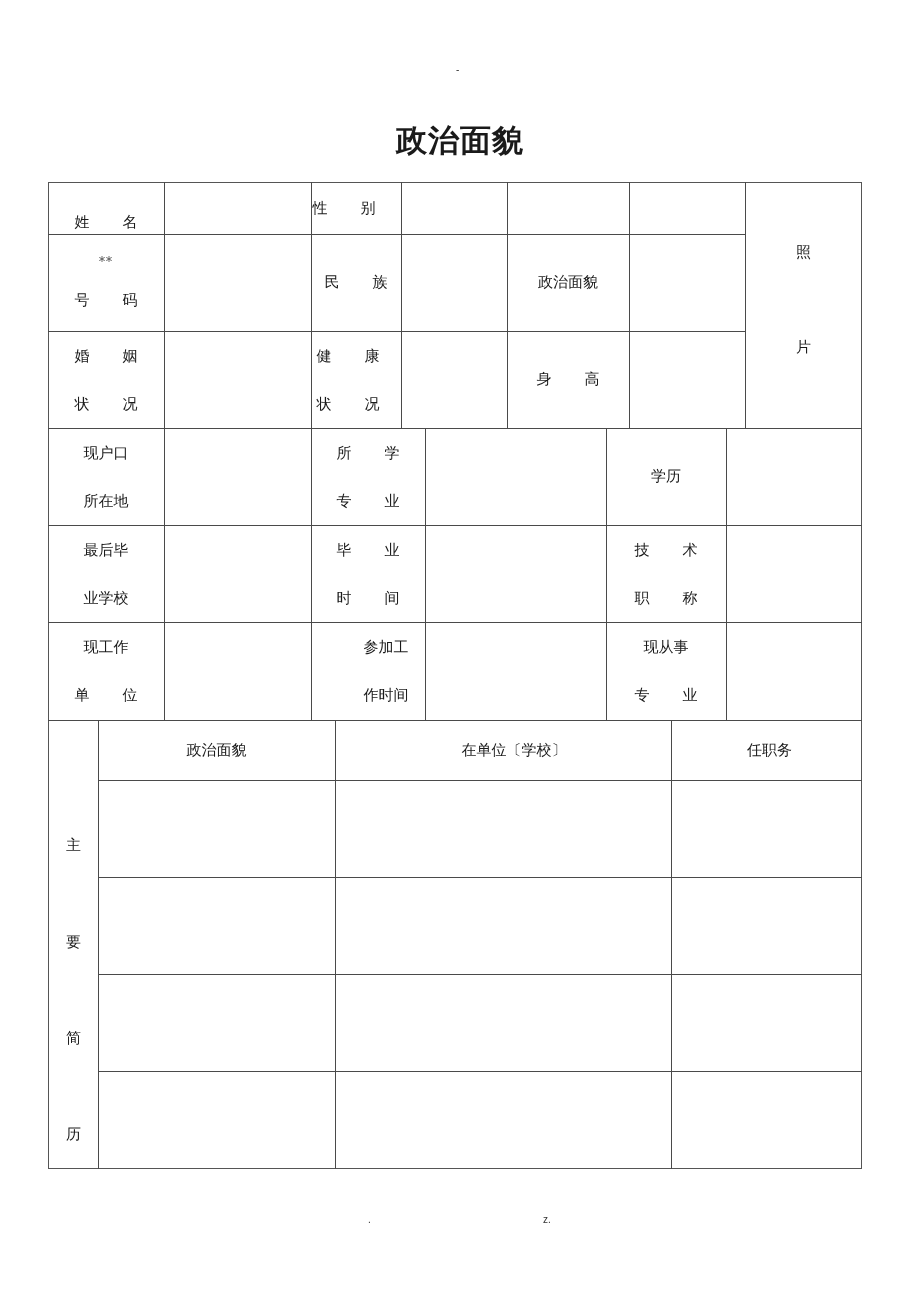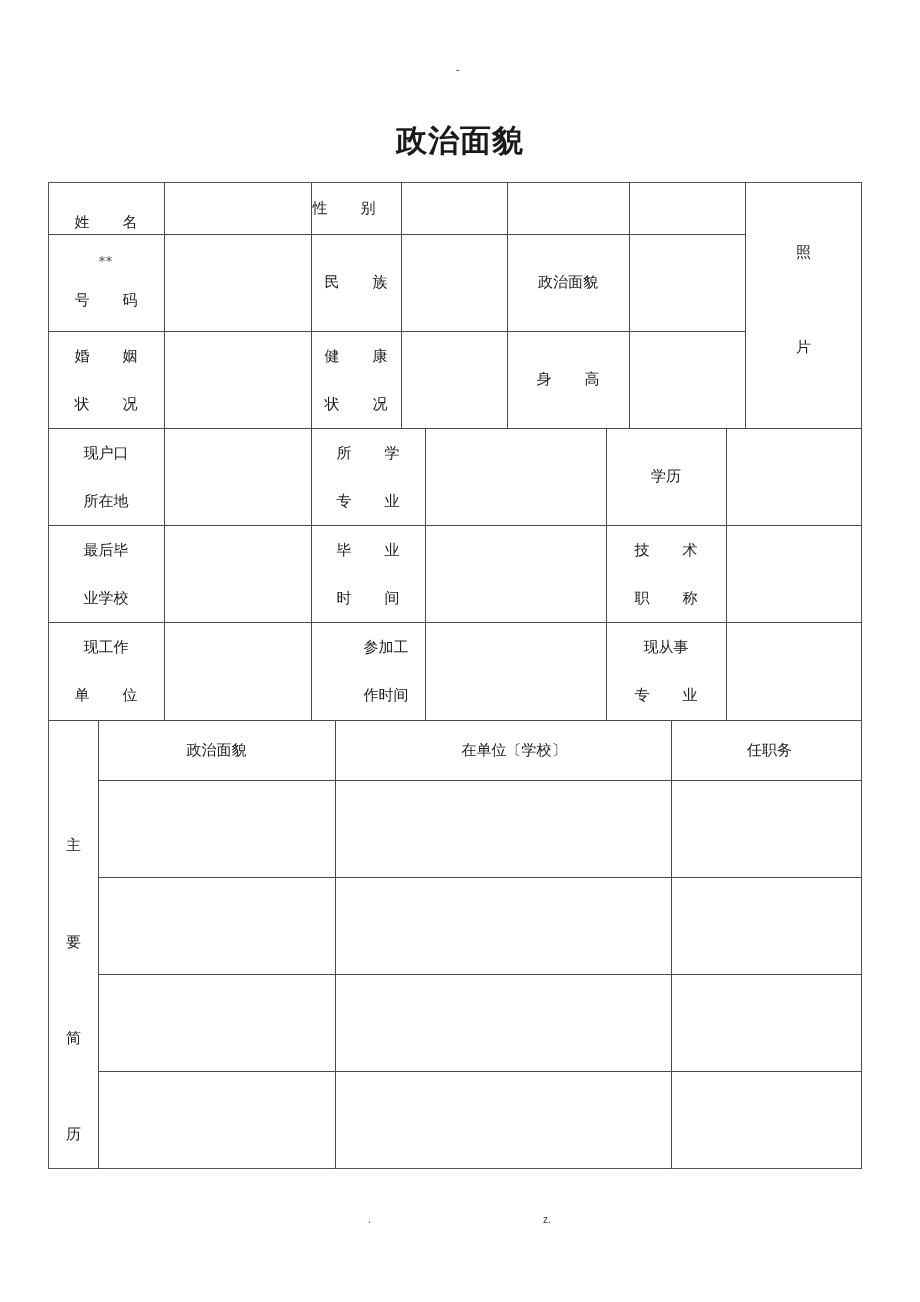--- a/index.html
+++ b/index.html
@@ -107,21 +107,21 @@
       <input class="blank" style="">
     </div>
 
   <div class="cell two-line" style="left:48px;top:331px;width:116px;height:97px">
     <span class="spaced">婚 姻</span>
     <span class="spaced">状 况</span>
   </div>
   <div class="cell" style="left:165px;top:332px;width:146px;height:96px">
       <input class="blank" style="">
     </div>
-  <div class="cell two-line" style="left:311px;top:331px;width:90px;height:97px">
+  <div class="cell two-line" style="left:303px;top:331px;width:90px;height:97px">
     <span class="spaced">健 康</span>
     <span class="spaced">状 况</span>
   </div>
   <div class="cell" style="left:402px;top:332px;width:105px;height:96px">
       <input class="blank" style="">
     </div>
   <div class="cell" style="left:507px;top:331px;width:122px;height:97px">
     <span class="spaced">身 高</span>
   </div>
   <div class="cell" style="left:630px;top:332px;width:115px;height:96px">

